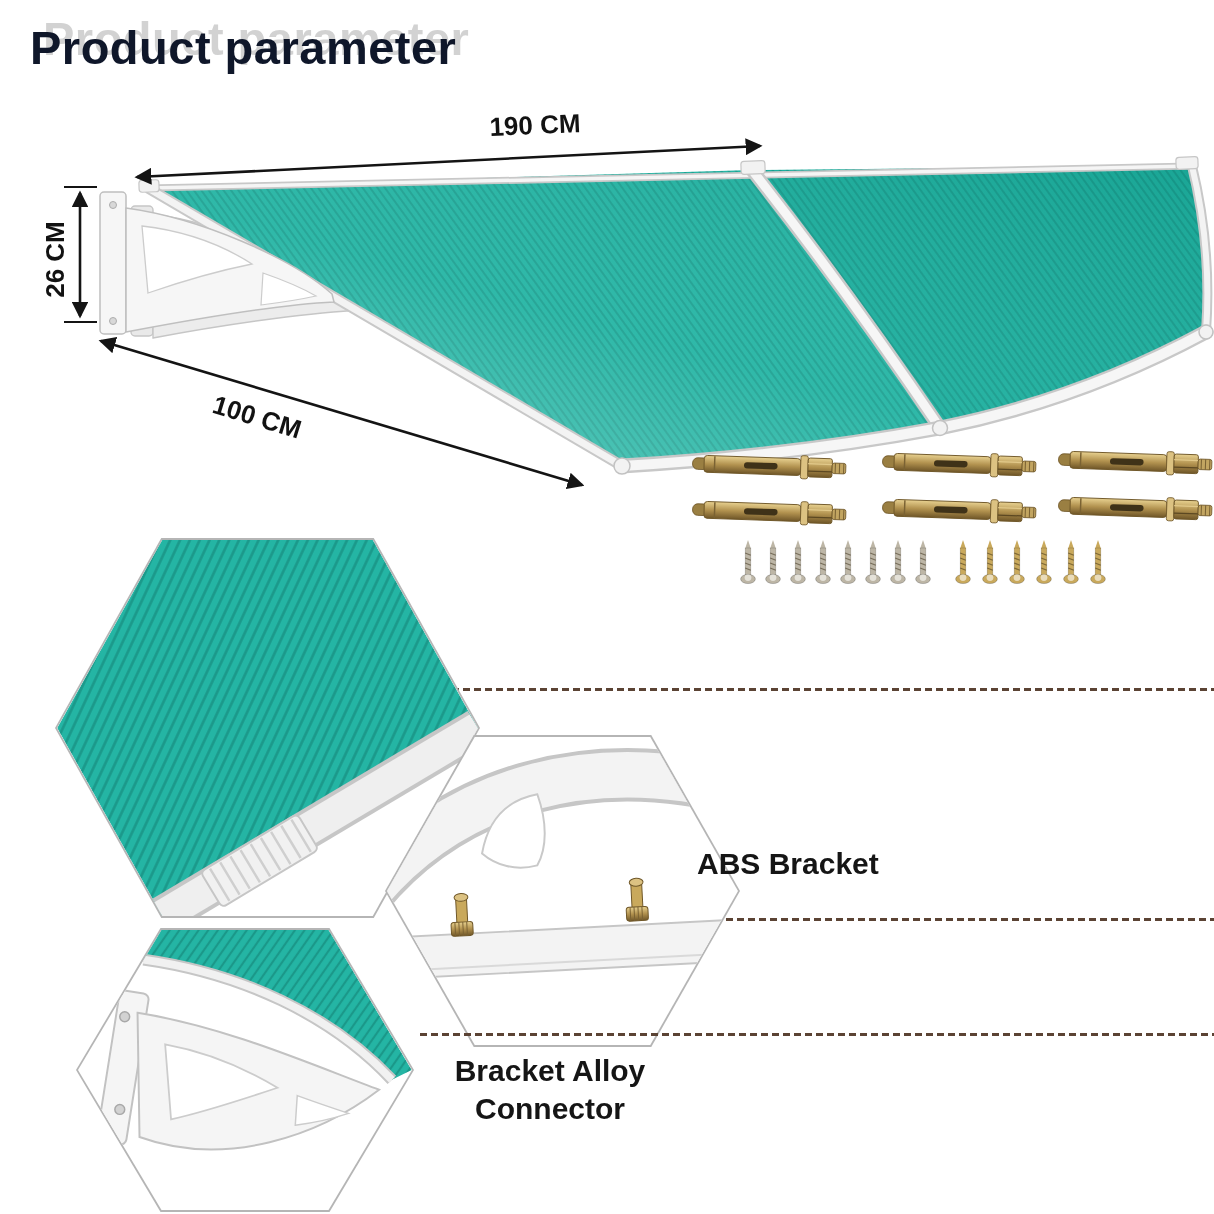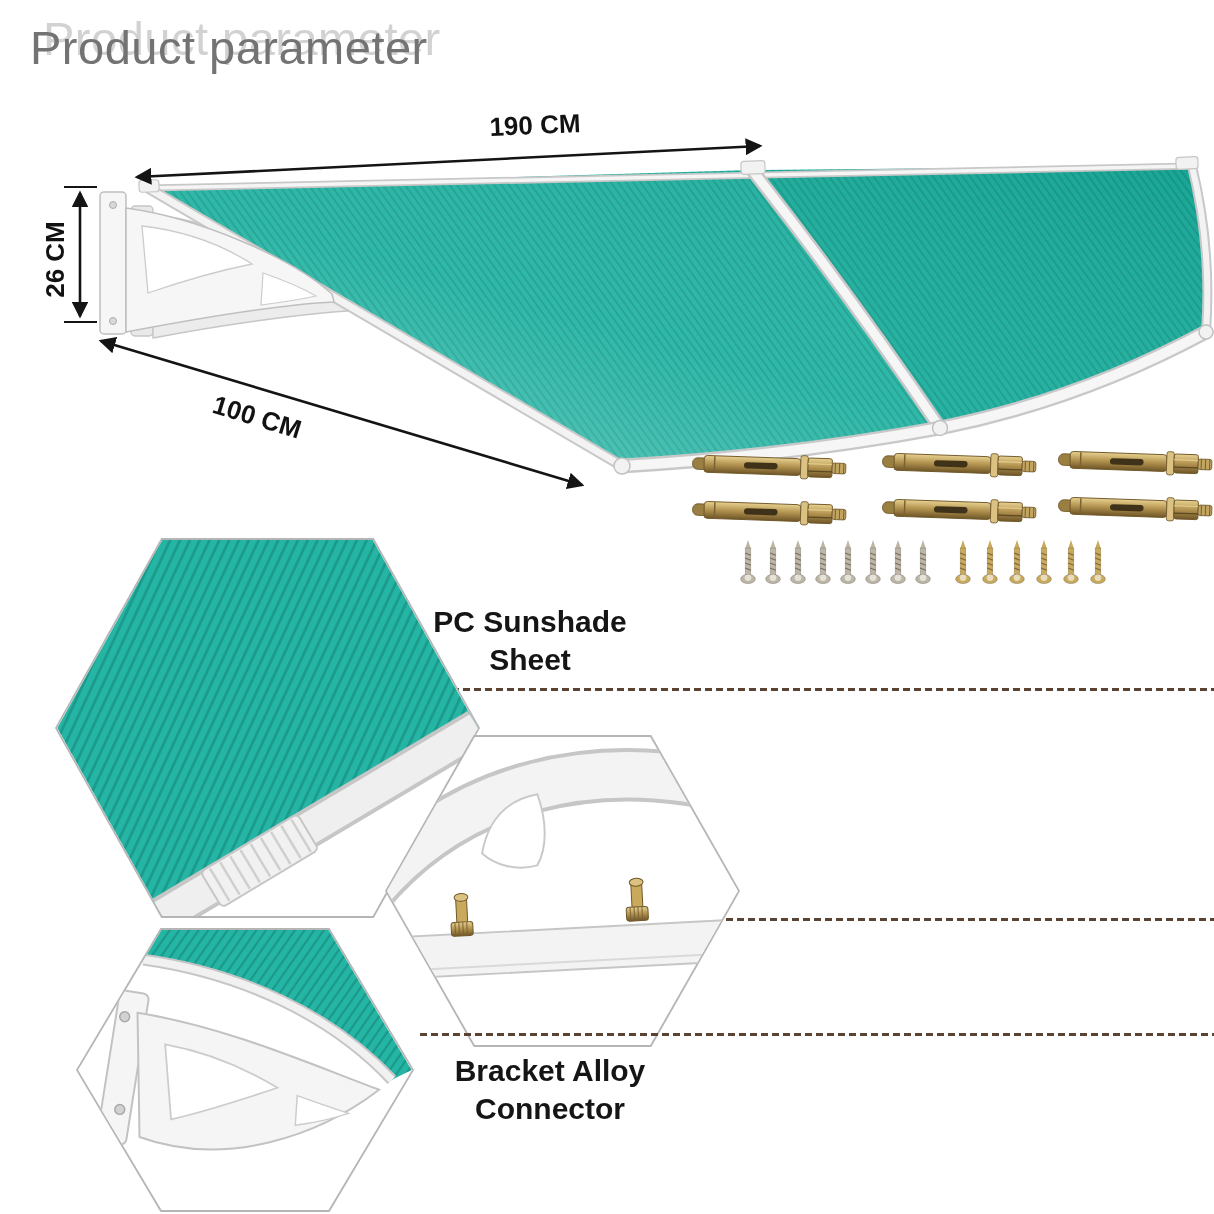--- a/index.html
+++ b/index.html
@@ -1,20 +1,20 @@
 <!DOCTYPE html>
 <html><head>
 <meta charset="utf-8">
 <style>
   html,body{margin:0;padding:0;background:#fff;}
   .page{position:relative;width:1214px;height:1214px;background:#ffffff;overflow:hidden;
         font-family:"Liberation Sans",sans-serif;}
 
-  .title{position:absolute;left:30px;top:20px;z-index:6;font-size:47px;font-weight:normal;
-         color:#737373;letter-spacing:.5px;text-shadow:13px -9px 0 #d2d2d2;}
+  .title{position:absolute;left:30px;top:20px;z-index:6;font-size:47px;font-weight:bold;
+         color:#0f172a;letter-spacing:.5px;text-shadow:13px -9px 0 #d2d2d2;}
 
   .scene{position:absolute;left:0;top:0;width:1214px;height:620px;z-index:1;}
 
   .dim-label{position:absolute;z-index:2;font-size:26px;font-weight:bold;color:#121212;
              text-align:center;white-space:nowrap;}
   #dim-width{left:460px;top:110px;width:150px;transform:rotate(-2.5deg);}
   #dim-height{left:-10px;top:244px;width:130px;transform:rotate(-90deg);}
   #dim-depth{left:182px;top:402px;width:150px;transform:rotate(17deg);}
 
   .sep{position:absolute;height:3px;z-index:2;
@@ -241,16 +241,16 @@
         </g>
         <circle cx="47" cy="88" r="5" fill="#d2d2d2" stroke="#a8a8a8" stroke-width="1.5"></circle>
         <circle cx="42" cy="182" r="5" fill="#d2d2d2" stroke="#a8a8a8" stroke-width="1.5"></circle>
         <path d="M60,84 C 150,98 240,138 305,162 C 245,208 150,242 62,210 Z" fill="#f5f5f5" stroke="#c2c2c2" stroke-width="2"></path>
         <path d="M88,116 C 132,124 172,142 202,160 C 166,172 122,186 94,192 Z" fill="#ffffff" stroke="#cccccc" stroke-width="1.8"></path>
         <path d="M222,168 C 244,176 262,182 274,186 C 256,192 236,196 220,198 Z" fill="#ffffff" stroke="#cccccc" stroke-width="1.5"></path>
       </svg>
     </div>
   </div>
 
-  <div class="feature-label" id="feature-0">PC Sunshade Sheet</div>
+  <div class="feature-label" id="feature-1">ABS Bracket</div>
   <div class="feature-label" id="feature-2">Bracket Alloy Connector</div>
 
 </div>
 
 </body></html>

